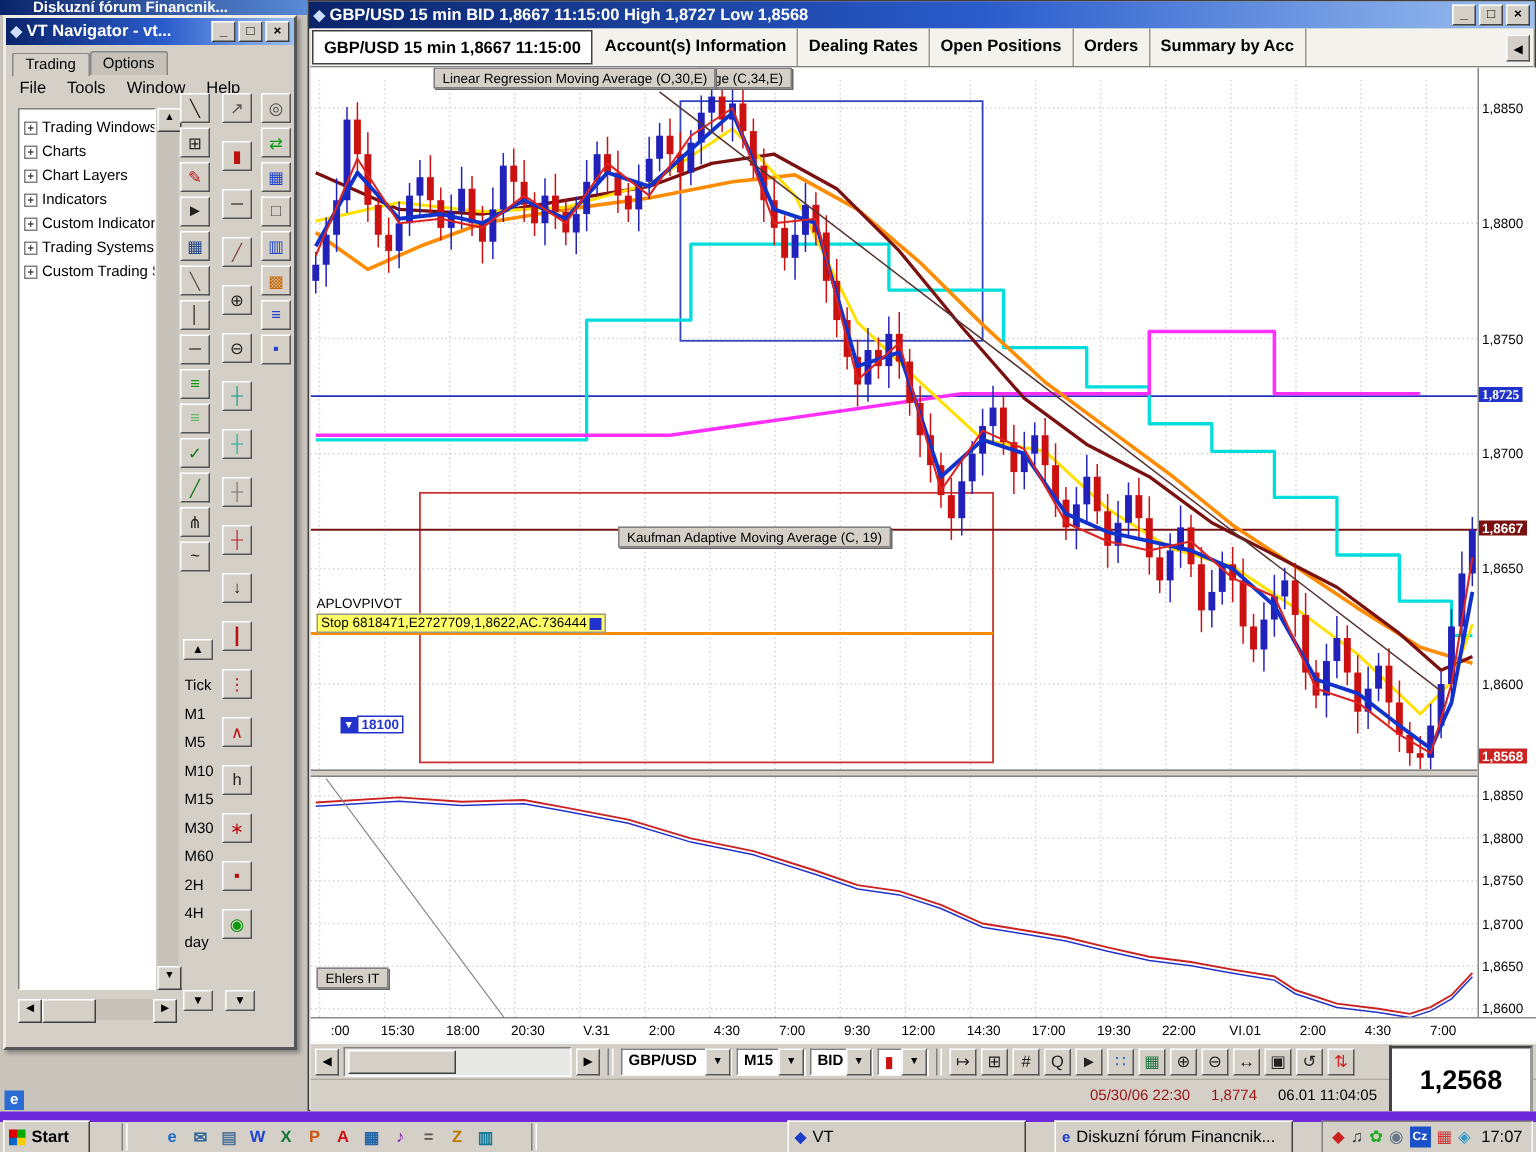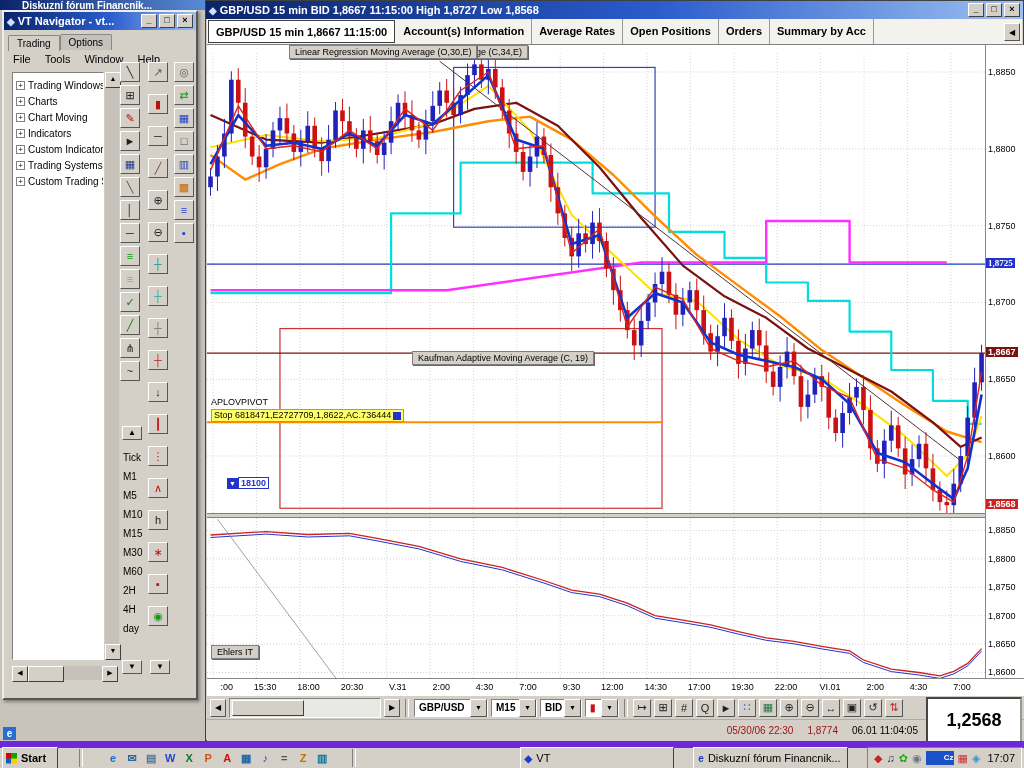--- a/index.html
+++ b/index.html
@@ -125,21 +125,21 @@
   #quick-launch{display:flex;gap:1px;}
   .ql{width:18px;height:18px;display:flex;align-items:center;justify-content:center;
       font-size:11px;font-weight:bold;}
   .tb-spacer{width:128px;height:1px;}
   .taskbtn{width:160px;height:22px;display:flex;align-items:center;gap:4px;padding:0 4px;
            font-size:11px;overflow:hidden;white-space:nowrap;box-sizing:border-box;}
   .ticon{font-size:10px;color:#1a3cc8;font-weight:bold;flex:0 0 auto;}
   #tray{margin-left:auto;height:22px;border:1px solid;border-color:#808080 #fff #fff #808080;
         display:flex;align-items:center;gap:4px;padding:0 6px;box-sizing:border-box;}
   .trayicon{font-size:11px;line-height:14px;}
-  .traybox{width:28px;height:14px;color:#fff;font-size:8px;font-weight:bold;text-align:right;line-height:14px;}
+  .traybox{width:14px;height:14px;color:#fff;font-size:8px;font-weight:bold;text-align:center;line-height:14px;}
   #clock{font-size:11px;margin-left:3px;}
 </style>
 </head>
 <body>
 
 <div id="screen">
 
   <div id="bg-title">
     <span>Diskuzní fórum Financnik...</span>
   </div>
@@ -151,21 +151,21 @@
       <span>GBP/USD 15 min BID 1,8667 11:15:00 High 1,8727 Low 1,8568</span>
       <span class="winbtns" id="mw-btns">
           <span class="winbtn">_</span>
           <span class="winbtn">□</span>
           <span class="winbtn">×</span>
         </span>
     </div>
     <div id="mw-tabbar">
         <div class="mtab active">GBP/USD 15 min 1,8667 11:15:00</div>
         <div class="mtab">Account(s) Information</div>
-        <div class="mtab">Average Rates</div>
+        <div class="mtab">Dealing Rates</div>
         <div class="mtab">Open Positions</div>
         <div class="mtab">Orders</div>
         <div class="mtab">Summary by Acc</div>
       </div>
     <div id="tab-nav-btn" class="tbtn">◀</div>
 
     <div id="chart-region">
       <svg id="main-svg" width="778" height="460">
           <line x1="6" y1="0" x2="6" y2="460" stroke="#d4d4d4" stroke-dasharray="1,2"></line>
           <line x1="49.4" y1="0" x2="49.4" y2="460" stroke="#d4d4d4" stroke-dasharray="1,2"></line>
@@ -582,21 +582,21 @@
         <div class="treeitem">
           <span class="exp">+</span>
           <span>Trading Windows</span>
         </div>
         <div class="treeitem">
           <span class="exp">+</span>
           <span>Charts</span>
         </div>
         <div class="treeitem">
           <span class="exp">+</span>
-          <span>Chart Moving</span>
+          <span>Chart Layers</span>
         </div>
         <div class="treeitem">
           <span class="exp">+</span>
           <span>Indicators</span>
         </div>
         <div class="treeitem">
           <span class="exp">+</span>
           <span>Custom Indicator:</span>
         </div>
         <div class="treeitem">

